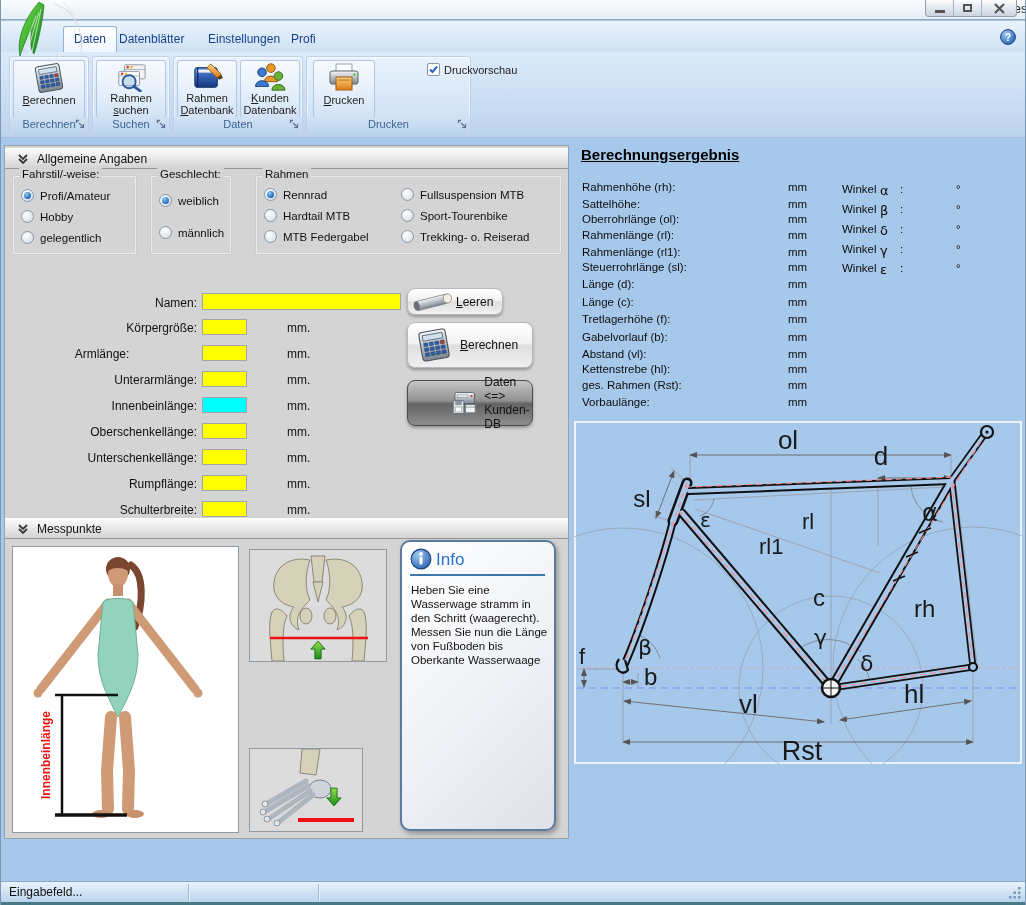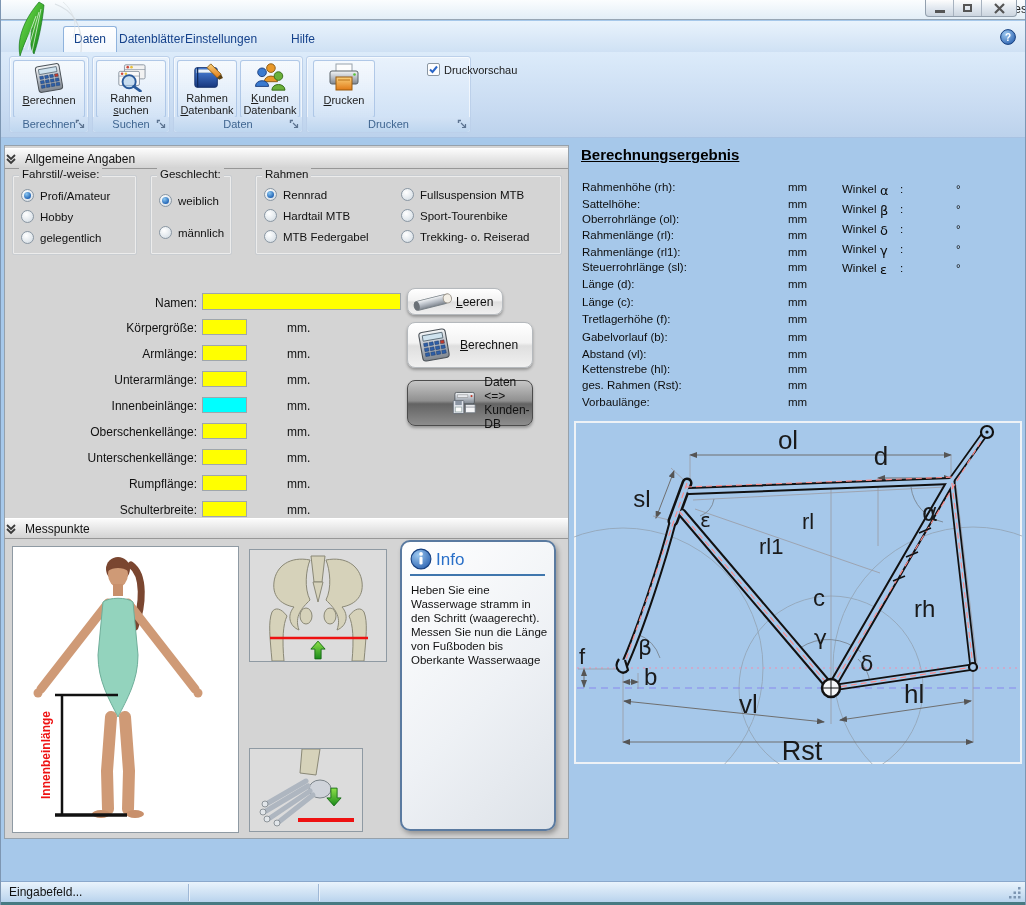--- a/index.html
+++ b/index.html
@@ -37,21 +37,21 @@
     background:linear-gradient(rgba(255,255,255,.6),rgba(255,255,255,.05));text-align:center;}
   .rbtn .ric{display:block;margin:1px auto 0 auto;}
   .rlab{font-size:11px;line-height:12px;color:#1c1c1c;}
   .ac{text-decoration:underline;}
   .chk{position:absolute;display:flex;align-items:center;gap:4px;font-size:11px;color:#1c1c1c;}
   .chkbox{width:13px;height:13px;background:#fdfdfd;border:1px solid #8a97a3;border-radius:2px;position:relative;}
   
   .lpanel{position:absolute;left:3px;top:145px;width:565px;height:694px;background:#d4d4d4;
     border:1px solid #96a1ab;}
   .sechead{position:absolute;left:0;width:563px;height:21px;display:flex;align-items:center;gap:8px;
-    padding-left:0;background:linear-gradient(#fbfbfb,#d3d3d3);border-top:1px solid #fff;border-bottom:1px solid #979797;
+    padding-left:12px;background:linear-gradient(#fbfbfb,#d3d3d3);border-top:1px solid #fff;border-bottom:1px solid #979797;
     font-size:12px;color:#111;}
   fieldset.gbox{position:absolute;margin:0;padding:0;border:1px solid #c9cdd1;border-radius:2px;
     box-shadow:inset 0 0 0 1px rgba(255,255,255,.55);}
   .gleg{position:absolute;top:-8px;left:6px;background:#d4d4d4;padding:0 3px;font-size:11.5px;color:#111;}
   .opt{position:absolute;display:flex;align-items:center;gap:6px;font-size:11.5px;color:#111;white-space:nowrap;}
   .radio{width:13px;height:13px;border-radius:50%;border:1px solid #8a97a3;position:relative;flex:0 0 13px;
     background:radial-gradient(circle at 38% 32%,#ffffff,#e2e8ed 60%,#c9d3db);}
   .radio.sel::after{content:"";position:absolute;left:2px;top:2px;width:7px;height:7px;border-radius:50%;
     background:radial-gradient(circle at 35% 30%,#8cc8f2,#1f62b4 75%);}
   .flabel{position:absolute;font-size:12px;color:#111;text-align:right;width:190px;left:2px;}
@@ -244,22 +244,22 @@
   <svg class="abs" style="left:10px;top:0;z-index:30;" width="72" height="58" viewBox="0 0 72 58">
     <path d="M44,4 C66,12 72,30 70,52" fill="none" stroke="#d3d9de" stroke-width="1.2" opacity=".8"></path>
     <path d="M52,2 C64,12 66,26 62,38" fill="none" stroke="#dde2e6" stroke-width="1" opacity=".7"></path>
     <path d="M28,2 C16,16 5,36 9,56 C13,44 17,36 21,28 C19,40 19,48 23,54 C28,40 32,18 33,5 Z" fill="url(#gLogo)" stroke="#0a6a14" stroke-width=".6"></path>
     <path d="M13,48 L25,16 M17,50 L28,12 M21,52 L30,9" stroke="#ffffff" stroke-width="1" opacity=".65"></path>
   </svg>
 
   <div class="tabstrip">
     <div class="tab active" style="left:62px;"><span>Daten</span></div>
     <div class="tab" style="left:118px;"><span>Datenblätter</span></div>
-    <div class="tab" style="left:184px;"><span>Einstellungen</span></div>
-    <div class="tab" style="left:290px;"><span>Hilfe</span></div>
+    <div class="tab" style="left:207px;"><span>Einstellungen</span></div>
+    <div class="tab" style="left:290px;"><span>Profi</span></div>
     <svg class="abs" style="right:9px;top:8px;" width="16" height="16">
         <use href="#sym-help"></use>
       </svg>
   </div>
 
   <div class="ribbon">
 
     <div class="rgroup" style="left:8px;width:80px;">
       <div class="rbtn" style="left:3px;width:72px;">
         <svg class="ric" width="38" height="32">
@@ -403,21 +403,21 @@
       <svg style="margin-left:2px;" width="46" height="24">
           <use href="#sym-eraser"></use>
         </svg>
       <span class="blab"><span class="ac">L</span><span>eeren</span></span>
     </div>
 
     <span class="flabel" style="top:175px;">Körpergröße:</span>
     <input class="finput" style="left: 197px; top: 173px; width: 45px; height: 16px;" value="">
     <span class="funit" style="left:250px;top:175px;">mm.</span>
 
-    <span class="flabel" style="top:201px;">Armlänge:</span>
+    <span class="flabel" style="top:201px;text-align:center;">Armlänge:</span>
     <input class="finput" style="left: 197px; top: 199px; width: 45px; height: 16px;" value="">
     <span class="funit" style="left:250px;top:201px;">mm.</span>
 
     <span class="flabel" style="top:227px;">Unterarmlänge:</span>
     <input class="finput" style="left: 197px; top: 225px; width: 45px; height: 16px;" value="">
     <span class="funit" style="left:250px;top:227px;">mm.</span>
 
     <span class="flabel" style="top:253px;">Innenbeinlänge:</span>
     <input class="finput cyan" style="left: 197px; top: 251px; width: 45px; height: 16px;" value="">
     <span class="funit" style="left:250px;top:253px;">mm.</span>

